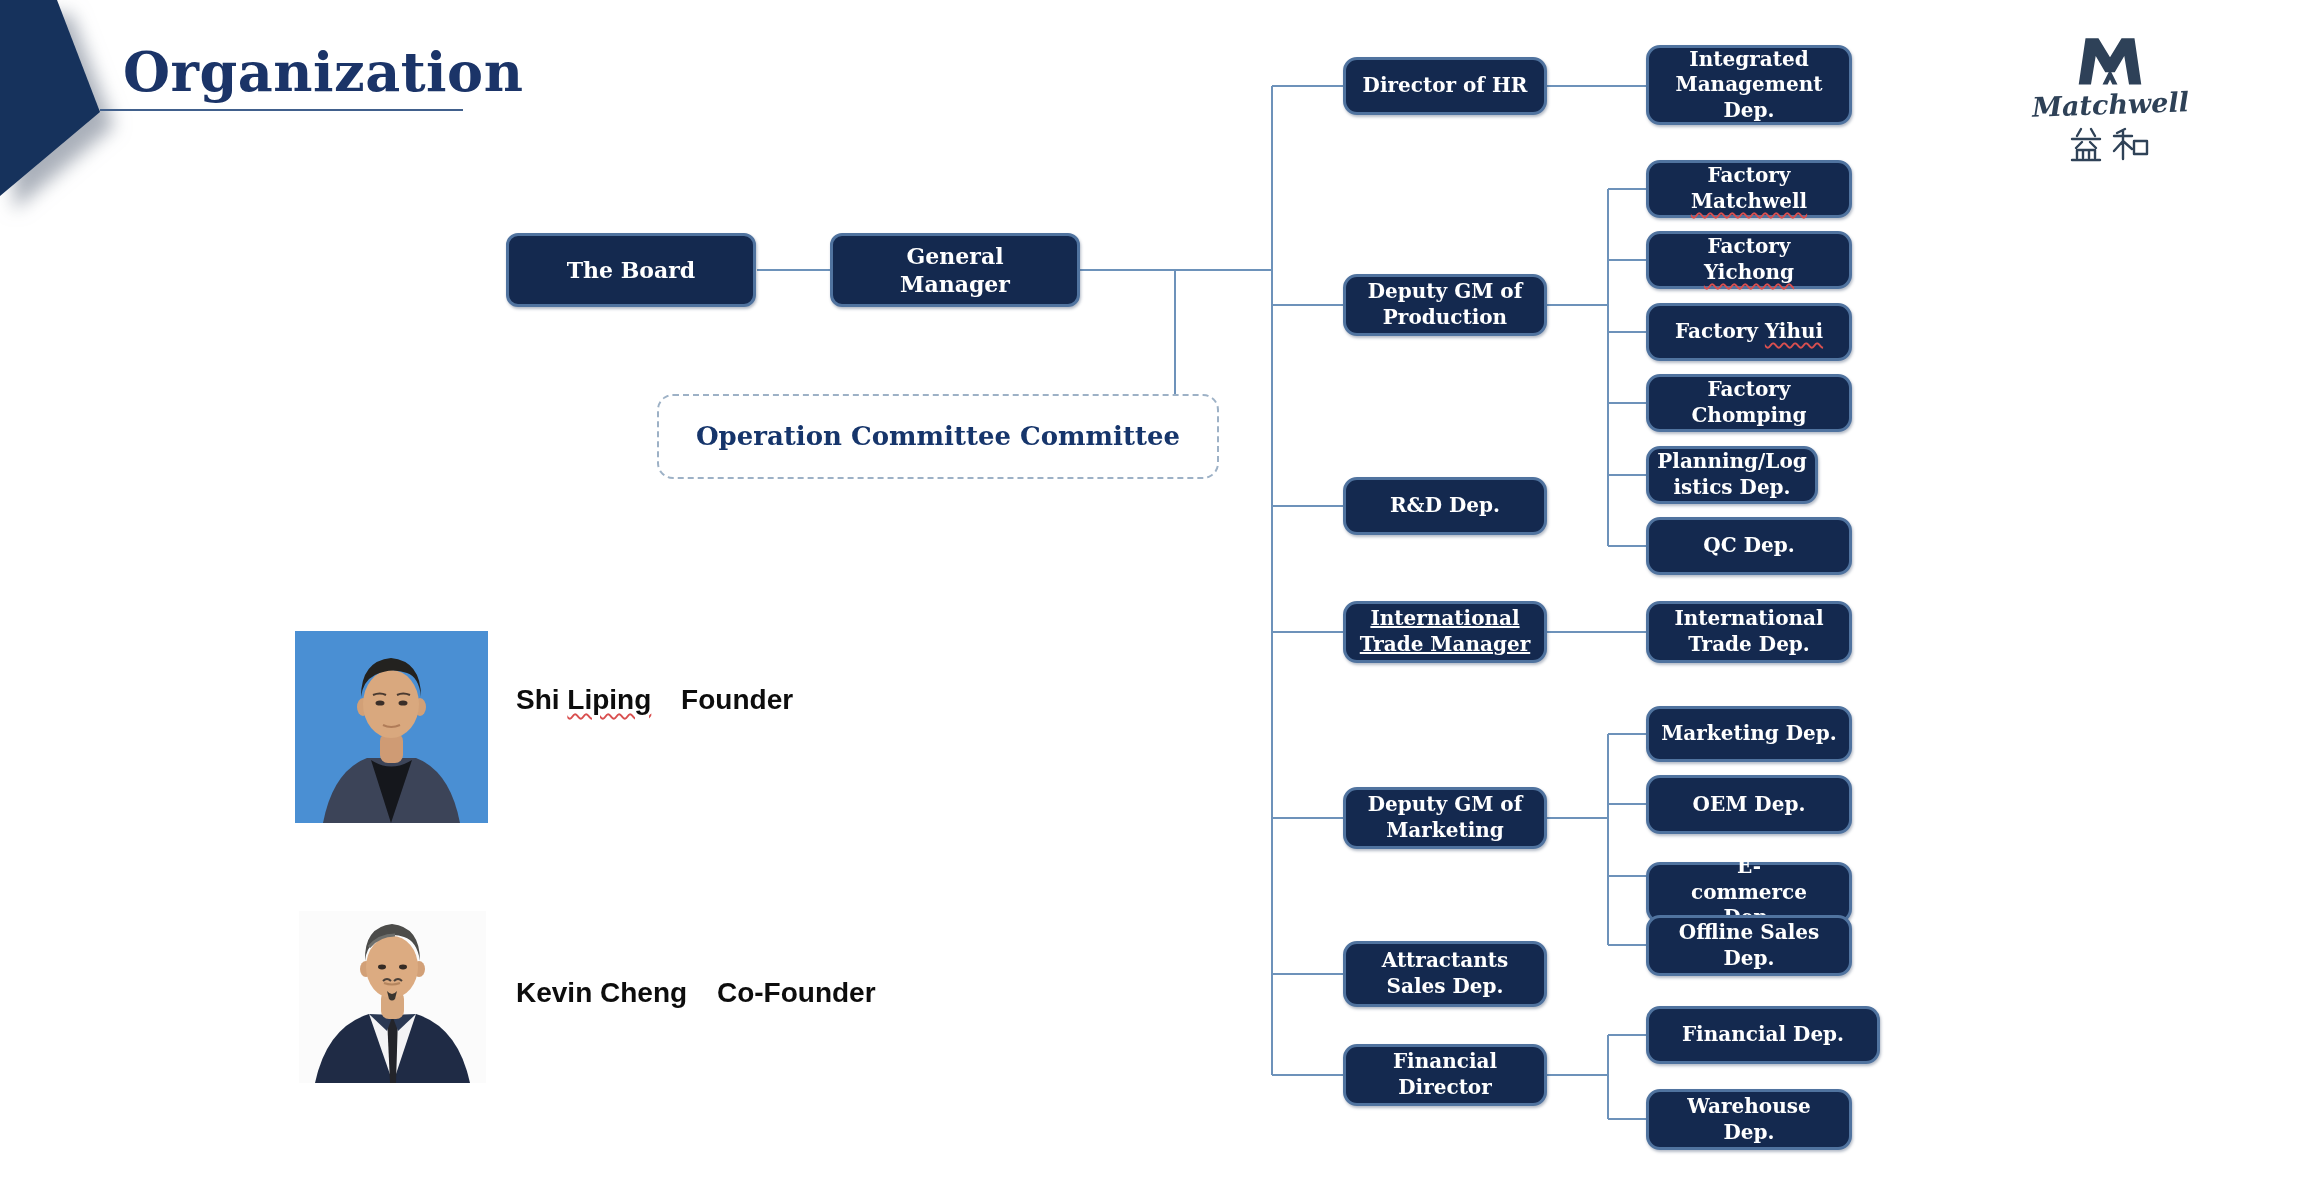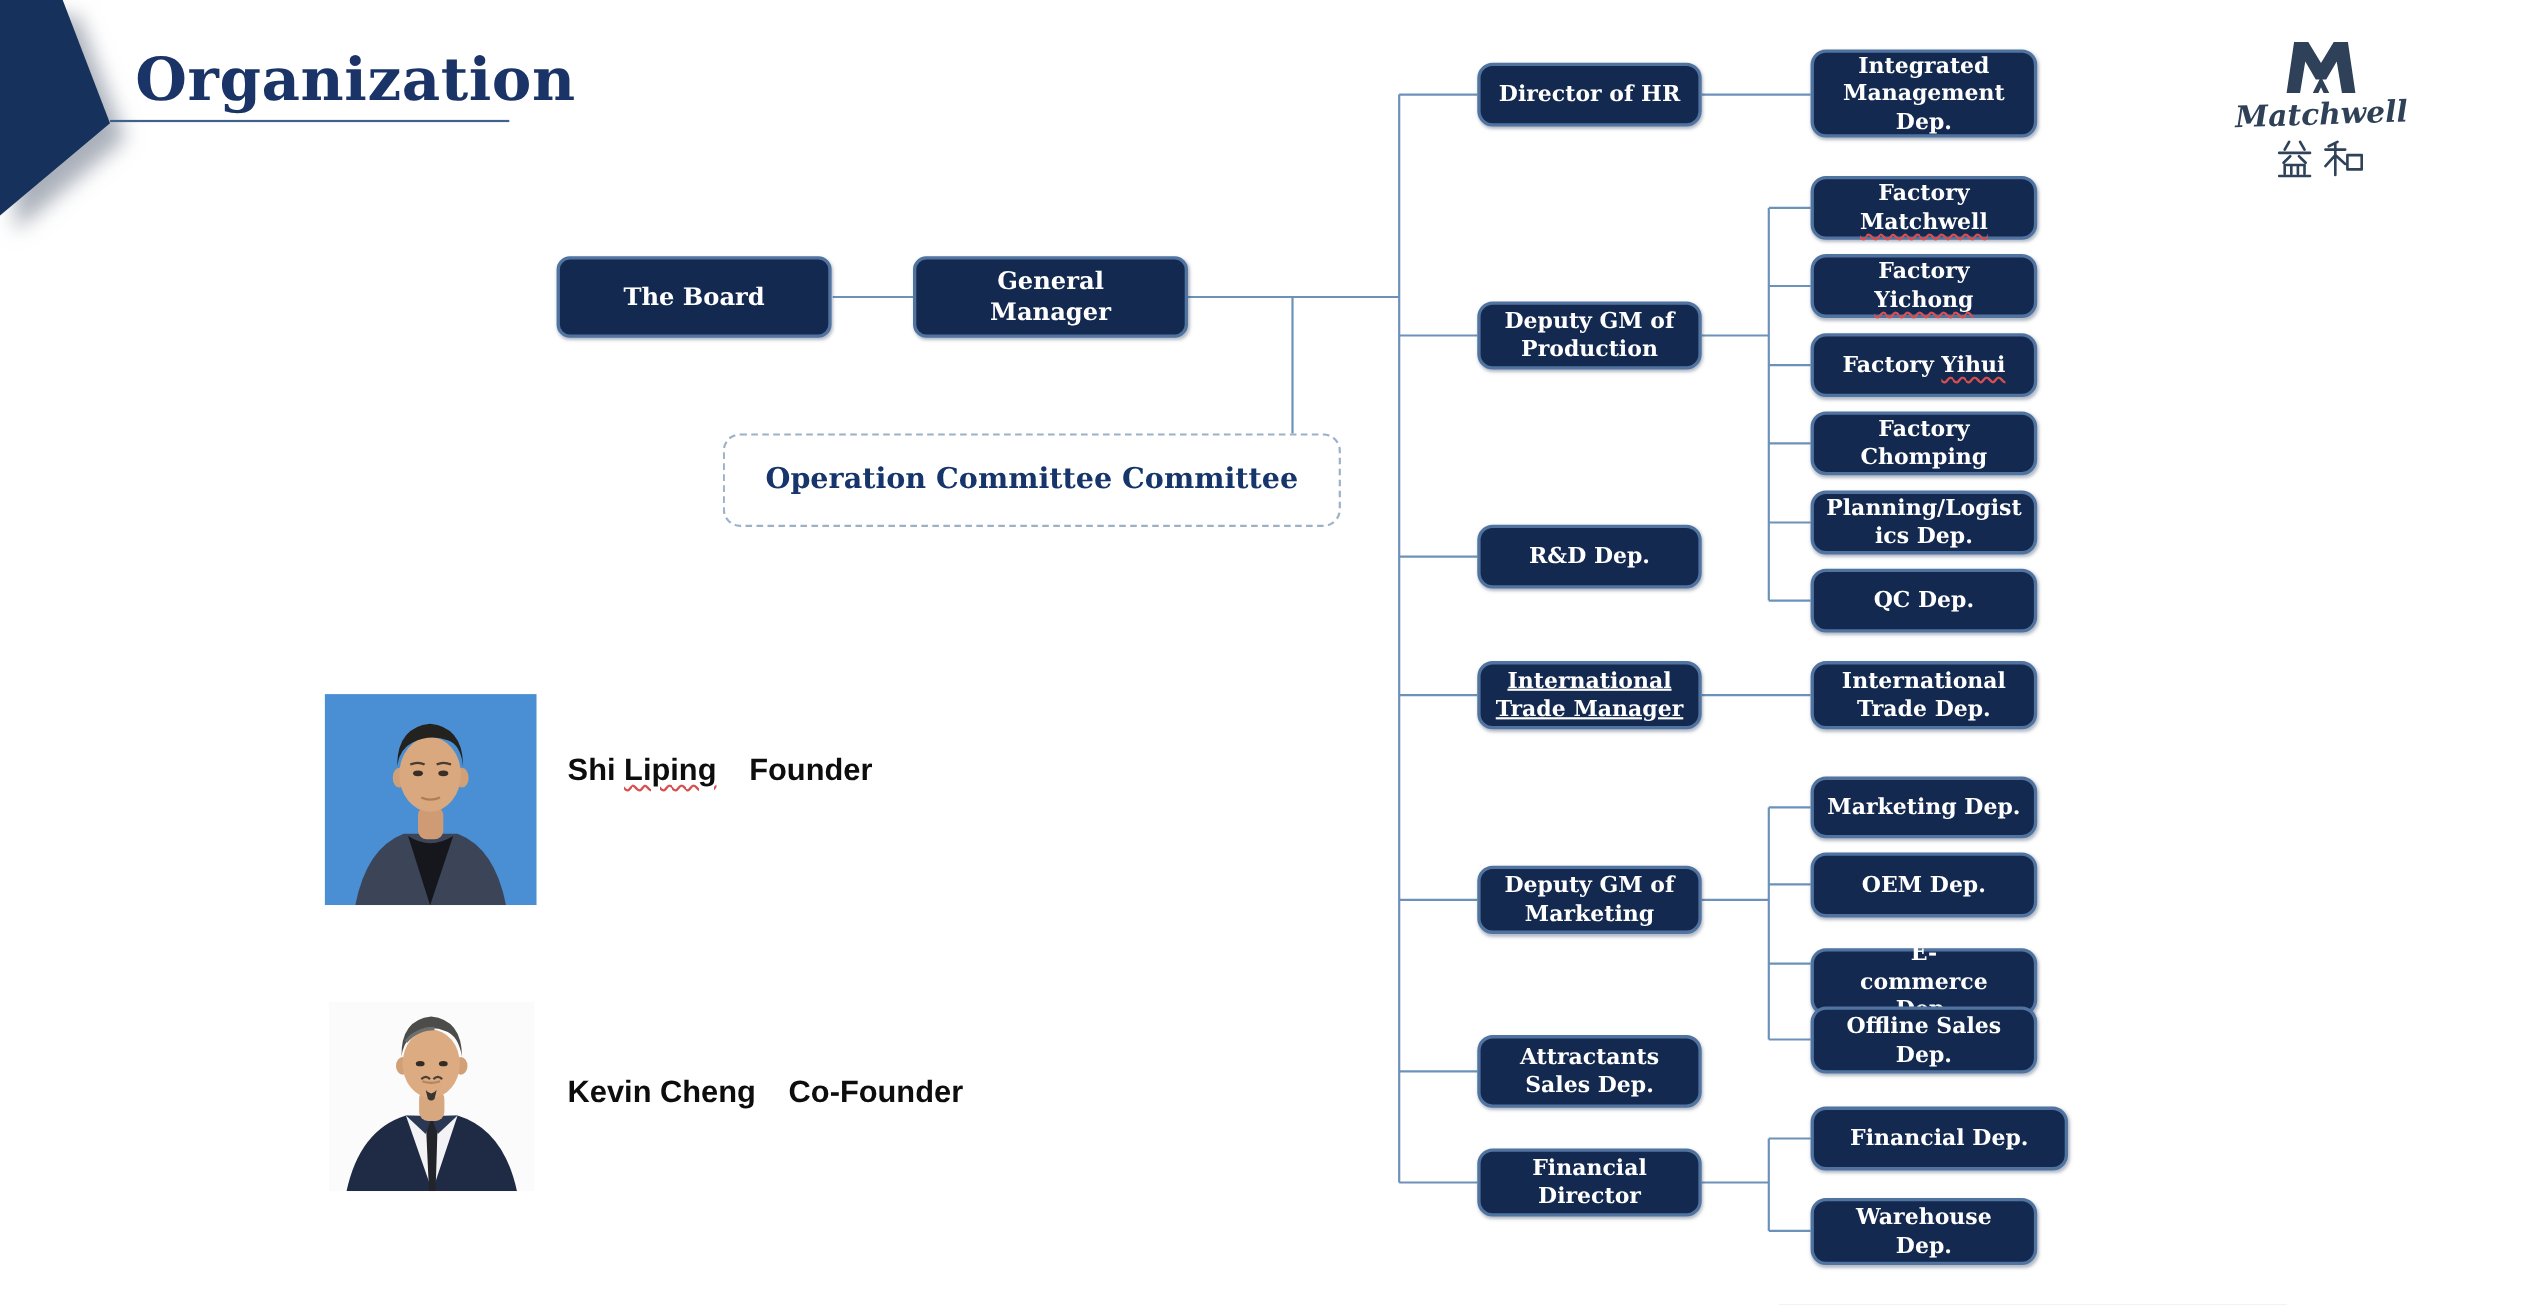--- a/index.html
+++ b/index.html
@@ -141,21 +141,21 @@
     </div>
 
   <div class="node" style="left:1646px;top:303px;width:206px;height:58px;">
     <span>Factory <span class="sq">Yihui</span></span>
     </div>
 
   <div class="node narrow" style="left:1646px;top:374px;width:206px;height:58px;">
     <span>Factory Chomping</span>
     </div>
 
-  <div class="node ba" style="left:1646px;top:446px;width:206px;height:58px;">
+  <div class="node ba" style="left:1646px;top:446px;width:172px;height:58px;">
     <span>Planning/Logistics Dep.</span>
     </div>
 
   <div class="node" style="left:1646px;top:517px;width:206px;height:58px;">
     <span>QC Dep.</span>
     </div>
 
   <div class="node" style="left:1646px;top:601px;width:206px;height:62px;">
     <span>International Trade Dep.</span>
     </div>

